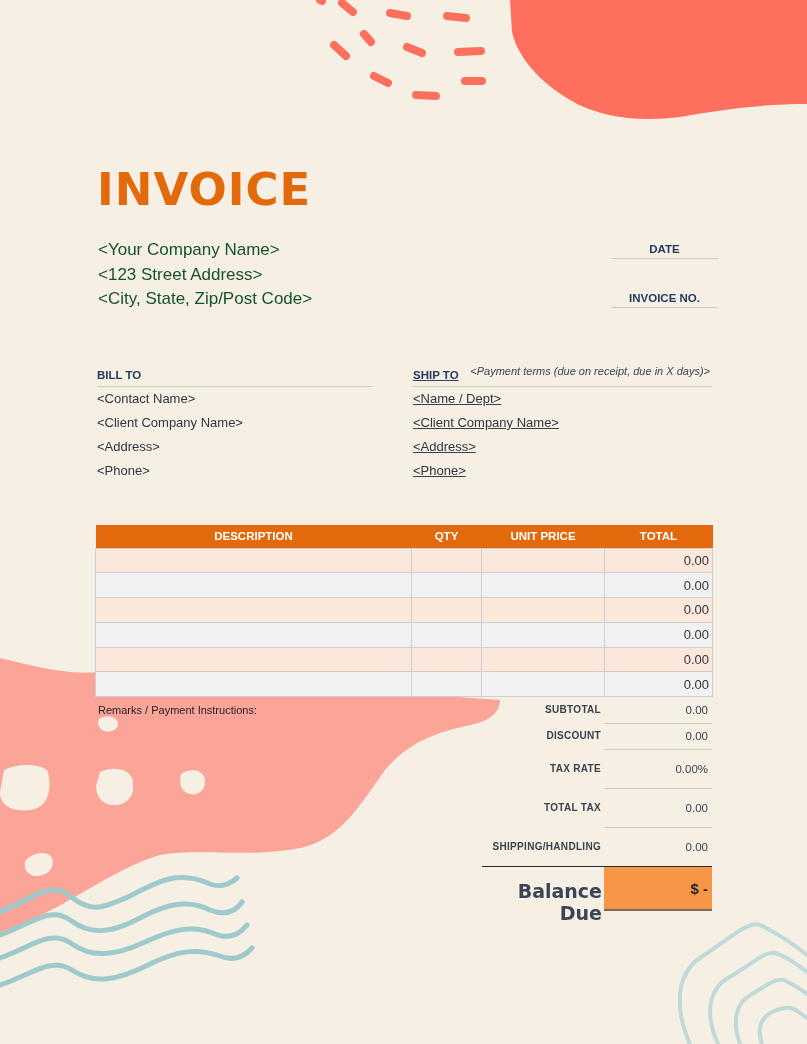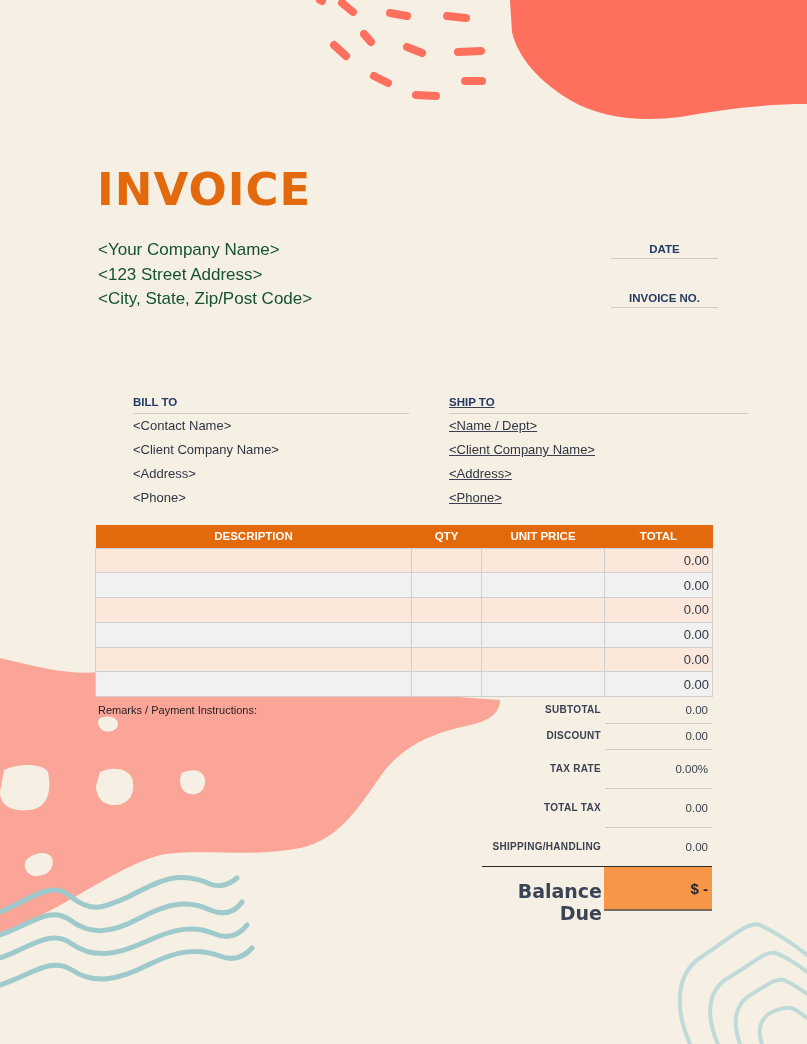--- a/index.html
+++ b/index.html
@@ -24,21 +24,21 @@
 
   .meta-label {
     position: absolute; left: 611px; width: 107px; text-align: center;
     font-size: 11.5px; font-weight: bold; color: #243a64;
     padding-bottom: 3px; border-bottom: 1px solid #cfcac2;
   }
   .terms {
     position: absolute; left: 400px; top: 365px; width: 310px; text-align: right;
     font-size: 11px; font-style: italic; color: #3d4452;
   }
-  .addr { position: absolute; top: 396px; margin-left: 36px; }
+  .addr { position: absolute; top: 369px; }
   .addr .hdr {
     font-size: 11.5px; font-weight: bold; color: #243a64;
     padding-bottom: 4px; border-bottom: 1px solid #cfcac2; height: 18px;
   }
   .addr .line { font-size: 13px; color: #2f3542; height: 24px; line-height: 24px; }
 
   table.items {
     position: absolute; left: 95px; top: 525px; width: 617px;
     border-collapse: collapse; table-layout: fixed;
   }
@@ -130,20 +130,21 @@
 
   <div class="company">
     <div>&lt;Your Company Name&gt;</div>
     <div>&lt;123 Street Address&gt;</div>
     <div>&lt;City, State, Zip/Post Code&gt;</div>
   </div>
 
   <div class="meta-label" style="top:243px;">DATE</div>
   <div class="meta-label" style="top:292px;">INVOICE NO.</div>
 
+  <div class="terms">&lt;Payment terms (due on receipt, due in X days)&gt;</div>
 
   <div class="addr" style="left:97px; width:276px;">
     <div class="hdr">BILL TO</div>
     <div class="line">&lt;Contact Name&gt;</div>
     <div class="line">&lt;Client Company Name&gt;</div>
     <div class="line">&lt;Address&gt;</div>
     <div class="line">&lt;Phone&gt;</div>
   </div>
 
   <div class="addr" style="left:413px; width:299px;text-decoration:underline;">

